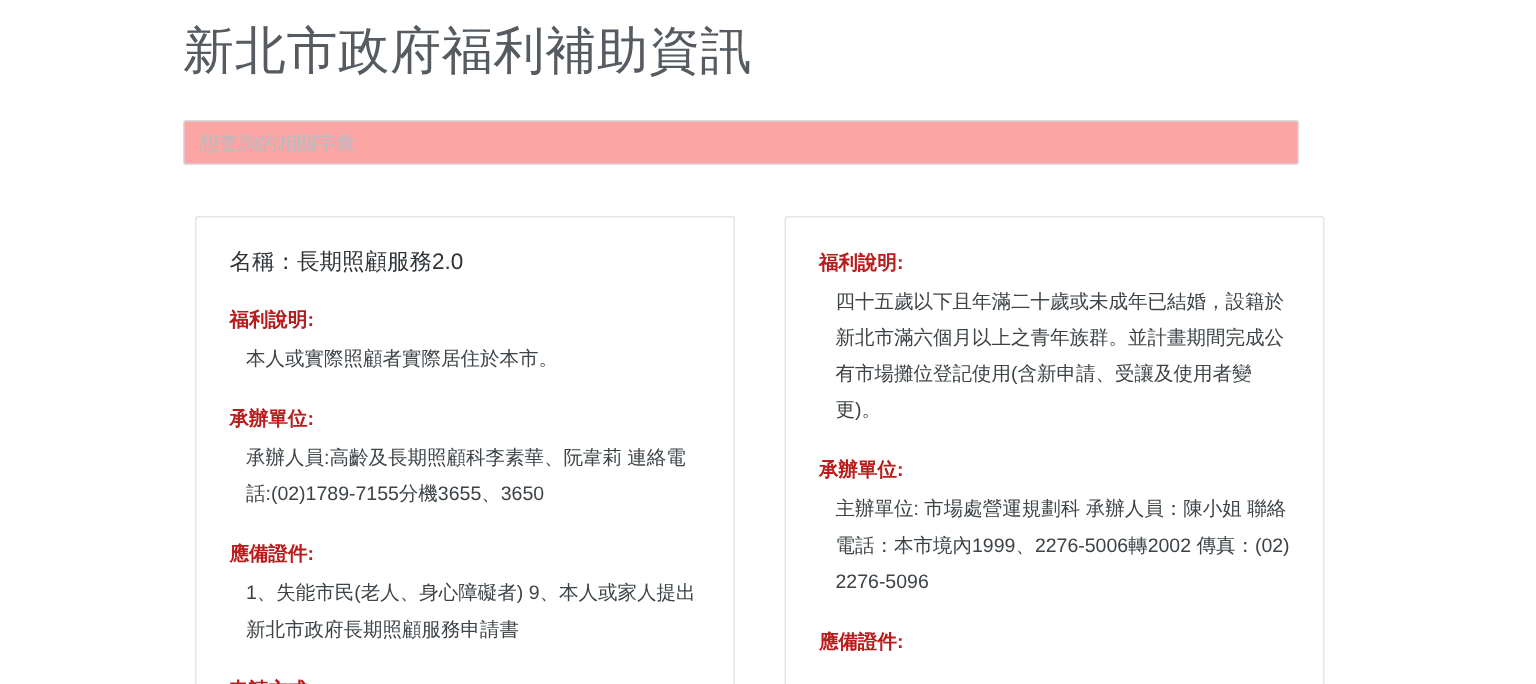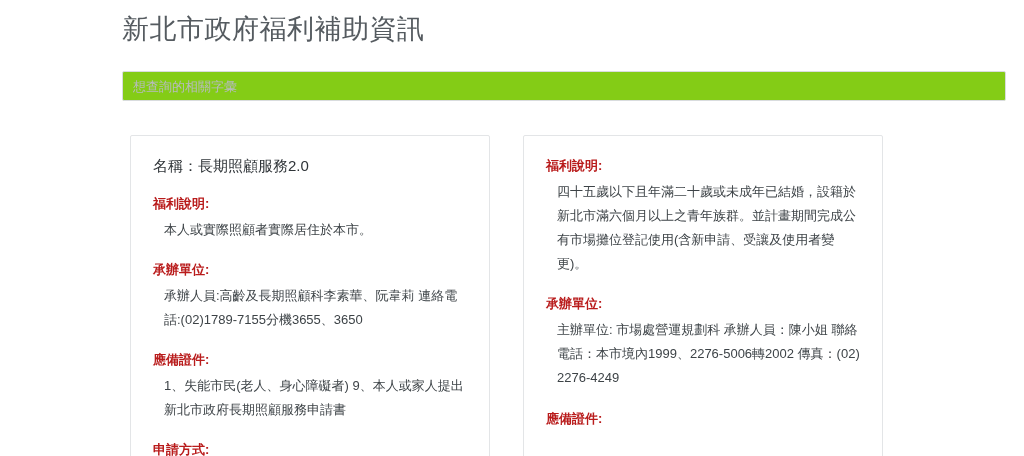--- a/index.html
+++ b/index.html
@@ -22,39 +22,39 @@
   }
 
   
   .page-header {
     padding: 4px 0 0 0;
   }
 
   .page-title {
     margin: 0;
     padding: 8px 0 12px 122px;
-    font-size: 27px;
+    font-size: 34px;
     font-weight: 400;
     color: #555b60;
     letter-spacing: 0.5px;
     line-height: 1.3;
   }
 
   
   .search-row {
     padding: 12px 0 0 122px;
   }
 
   .search-input {
-    width: 884px;
+    width: 744px;
     height: 30px;
     box-sizing: border-box;
     border: 1px solid #d9dcde;
     border-radius: 2px;
-    background: #84cc16;
+    background: #fca5a5;
     padding: 4px 10px;
     font-size: 13px;
     color: #333;
     font-family: "Liberation Sans", "DejaVu Sans", sans-serif;
     outline: none;
   }
 
   .search-input::placeholder {
     color: #b7bbbf;
     font-size: 13px;
@@ -153,21 +153,21 @@
 
     <div class="card">
 
       <div class="field">
         <div class="field-label">福利說明:</div>
         <div class="field-body">四十五歲以下且年滿二十歲或未成年已結婚，設籍於新北市滿六個月以上之青年族群。並計畫期間完成公有市場攤位登記使用(含新申請、受讓及使用者變更)。</div>
       </div>
 
       <div class="field">
         <div class="field-label">承辦單位:</div>
-        <div class="field-body">主辦單位: 市場處營運規劃科 承辦人員：陳小姐 聯絡電話：本市境內1999、2276-5006轉2002 傳真：(02)2276-4249</div>
+        <div class="field-body">主辦單位: 市場處營運規劃科 承辦人員：陳小姐 聯絡電話：本市境內1999、2276-5006轉2002 傳真：(02)2276-5096</div>
       </div>
 
       <div class="field">
         <div class="field-label">應備證件:</div>
 
       </div>
 
     </div>
 
   </div>

